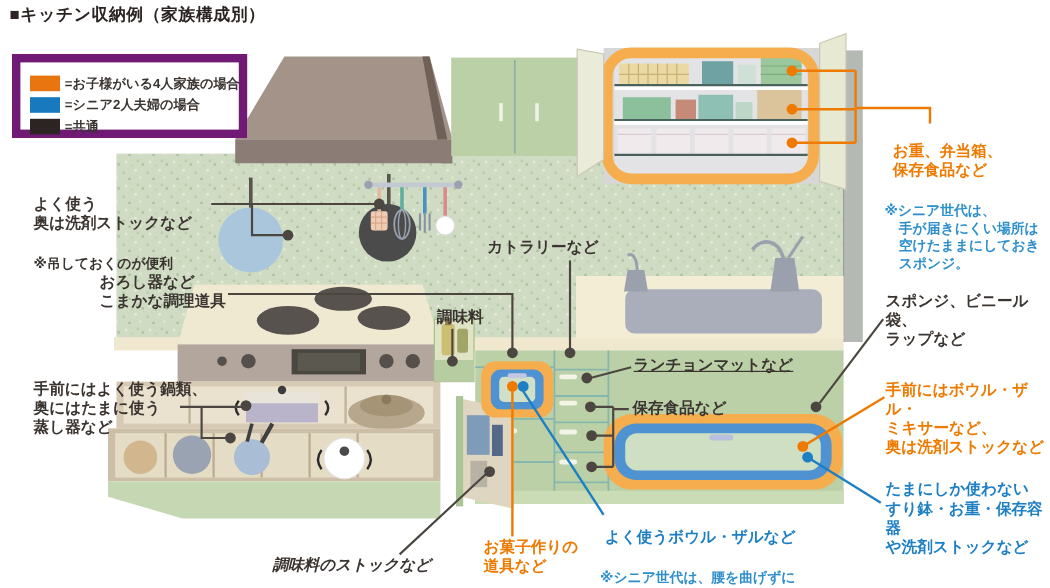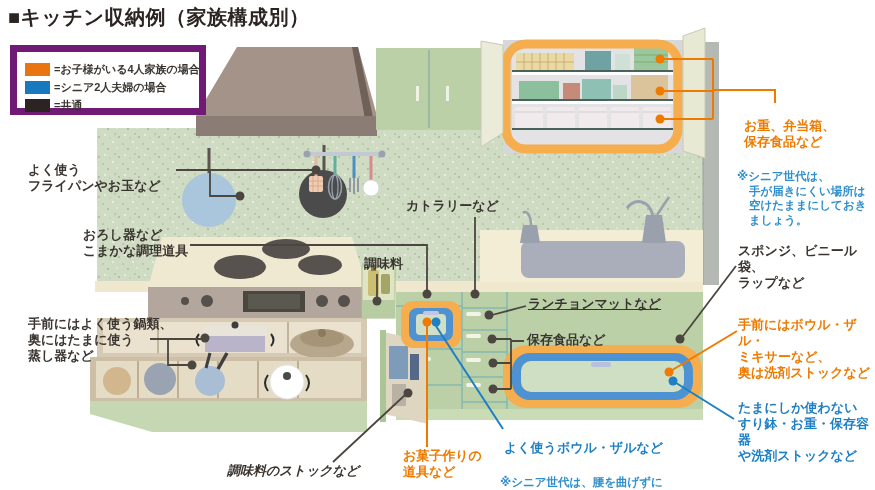--- a/index.html
+++ b/index.html
@@ -1,19 +1,19 @@
 <!DOCTYPE html>
 <html><head>
 <meta charset="utf-8">
 <style>
   html,body{margin:0;padding:0;background:#fff;}
   .stage{position:relative;width:875px;height:490px;background:#fff;overflow:hidden;
          font-family:"Liberation Sans","DejaVu Sans",sans-serif;}
   .stage svg{position:absolute;left:0;top:0;}
-  .title{position:absolute;left:8px;top:4px;font-size:20px;font-weight:bold;color:#2b2422;letter-spacing:.5px;}
+  .title{position:absolute;left:8px;top:4px;font-size:14px;font-weight:bold;color:#2b2422;letter-spacing:.5px;}
   .legend{position:absolute;left:10px;top:45px;width:196px;height:70px;border:7px solid #701a75;
           background:#fff;box-sizing:border-box;padding:8px 0 0 8px;}
   .legend-row{display:flex;align-items:center;height:18px;}
   .sw{display:inline-block;width:25px;height:13px;margin-right:4px;flex:0 0 auto;}
   .sw-0{background:#e87510;}
   .sw-1{background:#1879bf;}
   .sw-2{background:#2b2422;}
   .legend-text{font-size:11px;font-weight:bold;color:#3b3531;white-space:nowrap;}
   .lbl{position:absolute;font-size:13px;line-height:16px;font-weight:bold;color:#3b3531;white-space:pre-line;}
   .lbl .main{white-space:pre-line;}
@@ -309,37 +309,38 @@
       <span class="legend-text">=シニア2人夫婦の場合</span>
     </div>
     <div class="legend-row">
       <span class="sw sw-2"></span>
       <span class="legend-text">=共通</span>
     </div>
   </div>
 
   <div class="lbl" style="left:28px;top:146px;">
     <div class="main">よく使う
-フライパンやお玉など</div>
+奥は洗剤ストックなど</div>
+    <div class="note">※吊しておくのが便利</div>
   </div>
 
   <div class="lbl" style="left:83px;top:227px;">おろし器など
 こまかな調理道具</div>
 
   <div class="lbl" style="left:364px;top:256px;">調味料</div>
 
   <div class="lbl" style="left:406px;top:198px;">カトラリーなど</div>
 
   <div class="lbl orange" style="left:744px;top:102px;">
     <div class="main">お重、弁当箱、
 保存食品など</div>
     <div class="note blue-note hang" style="margin-left:-7px;">※シニア世代は、
 手が届きにくい場所は
 空けたままにしておき
-ましょう。</div>
+スポンジ。</div>
   </div>
 
   <div class="lbl" style="left:738px;top:243px;">スポンジ、ビニール袋、
 ラップなど</div>
 
   <div class="lbl" style="left:528px;top:296px;text-decoration:underline;">ランチョンマットなど</div>
 
   <div class="lbl" style="left:527px;top:332px;">保存食品など</div>
 
   <div class="lbl" style="left:28px;top:316px;">手前にはよく使う鍋類、

